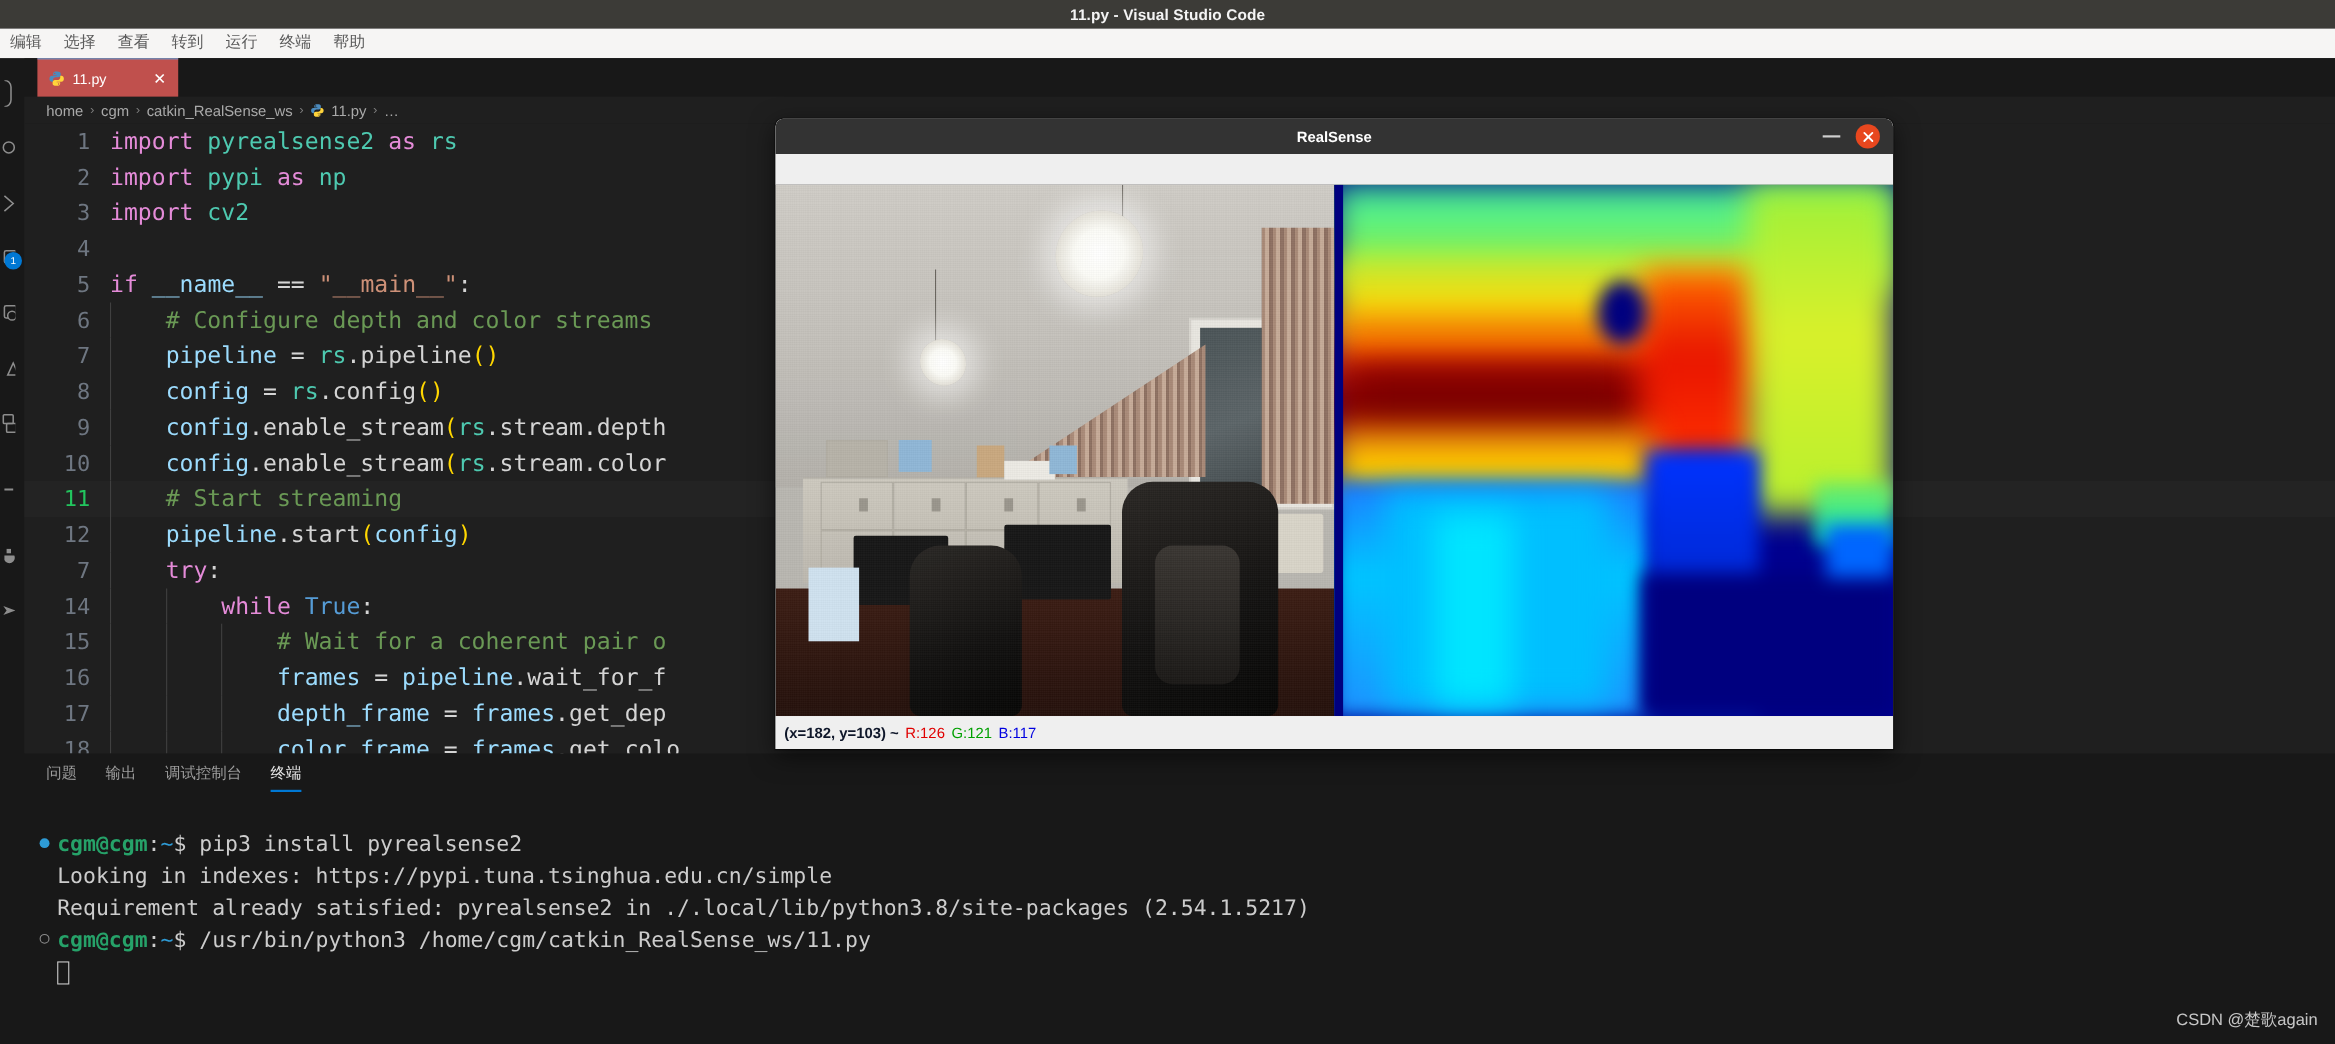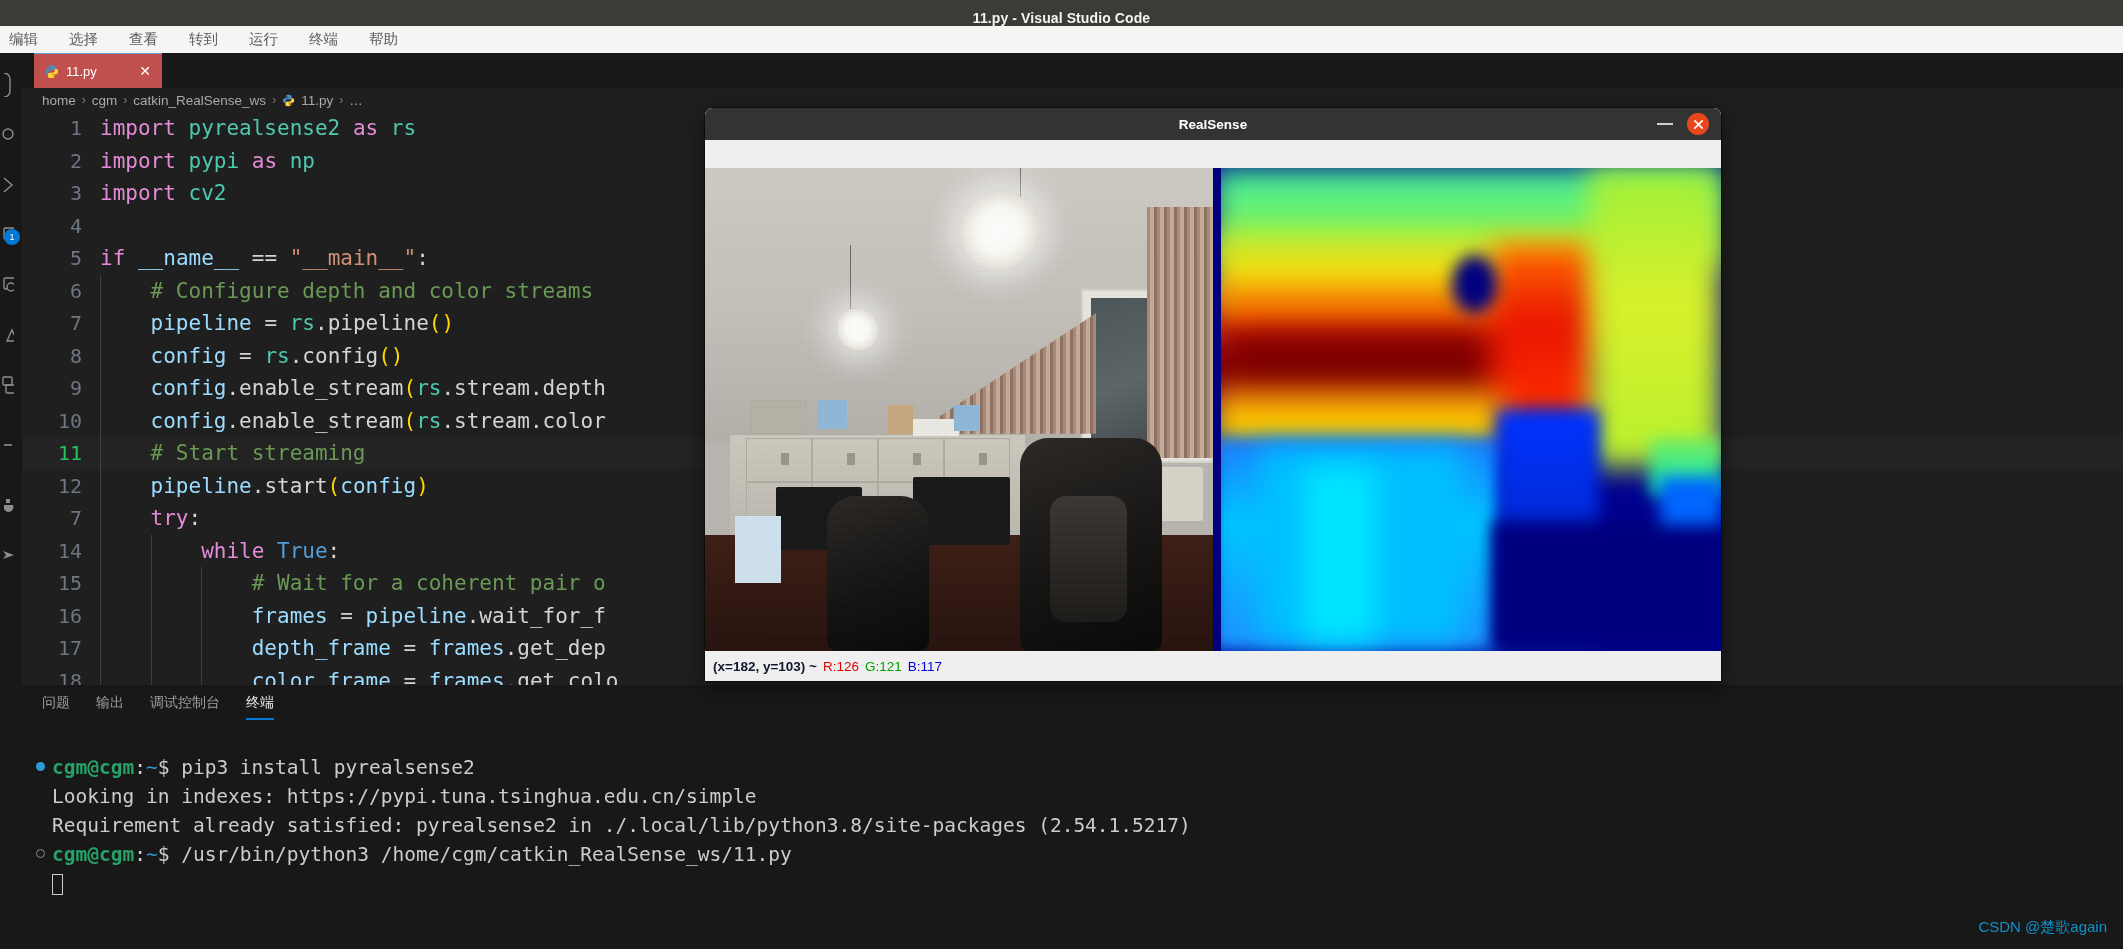--- a/index.html
+++ b/index.html
@@ -8,33 +8,33 @@
     background: #1e1e1e;
     font-family: "Liberation Sans", sans-serif;
     overflow: hidden;
   }
   #root { position: relative; width: 2123px; height: 949px; background: #1e1e1e; }
 
   
   .titlebar {
     position: absolute; left: 0; top: 0; width: 2123px; height: 26px;
     background: #3c3b37;
-    display: flex; align-items: flex-end; justify-content: center;
+    display: flex; align-items: center; justify-content: center;
   }
   .titlebar-text {
     color: #f4f4f4; font-size: 14px; font-weight: bold;
     font-family: "Liberation Sans", sans-serif;
     letter-spacing: 0.1px;
   }
 
   
   .menubar {
     position: absolute; left: 0; top: 26px; width: 2123px; height: 27px;
     background: #f6f5f4;
-    display: flex; align-items: center; padding-left: 9px; gap: 31px;
+    display: flex; align-items: center; padding-left: 9px; gap: 20px;
   }
   .menu-item {
     color: #5c5c5c; font-size: 14.5px; line-height: 1;
     font-family: "Liberation Sans", sans-serif;
     cursor: default;
   }
 
   
   .activitybar {
     position: absolute; left: 0; top: 53px; width: 22px; height: 896px;
@@ -243,21 +243,21 @@
   
   .depth { position:absolute; inset:0; background:#00008f; }
   .d-layer { position:absolute; }
   .blur8 { filter: blur(8px); }
   .blur14 { filter: blur(14px); }
   .blur20 { filter: blur(20px); }
 
   
   .watermark {
     position: absolute; right: 16px; bottom: 12px;
-    color: #0ea5e9; font-size: 15px; font-family: "Liberation Sans", sans-serif;
+    color: #e5e5e5; font-size: 15px; font-family: "Liberation Sans", sans-serif;
     opacity: 0.85;
   }
 </style>
 </head>
 <body>
 
 <div id="root">
 
   <div class="titlebar">
     <span class="titlebar-text">11.py - Visual Studio Code</span>

